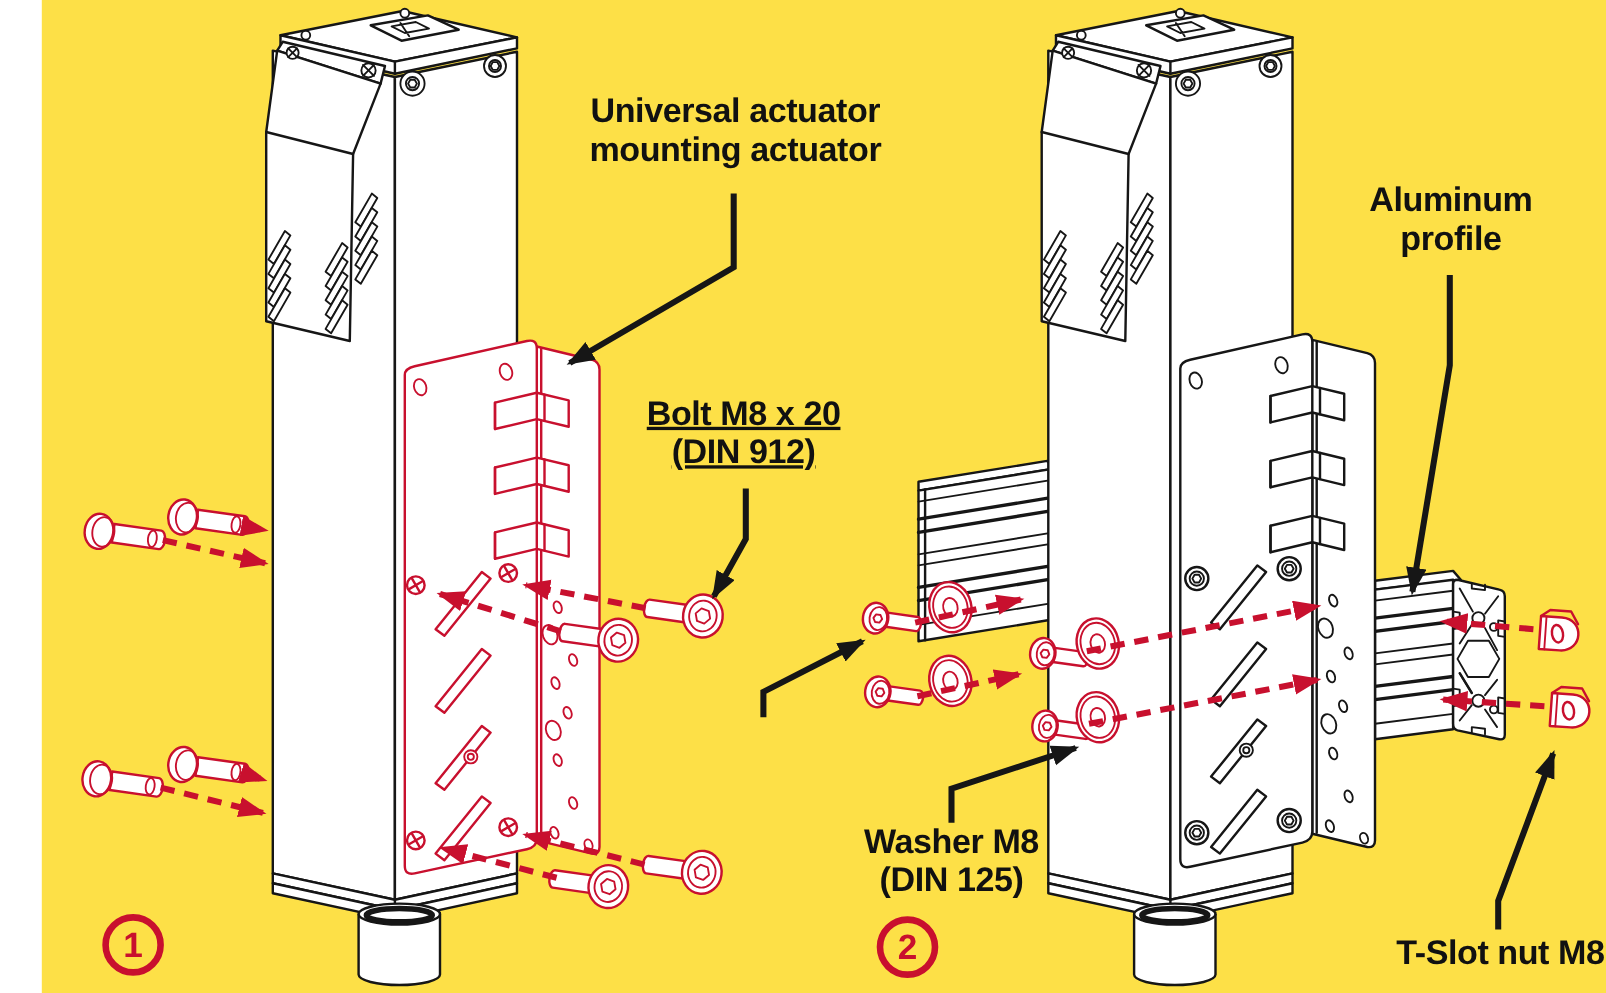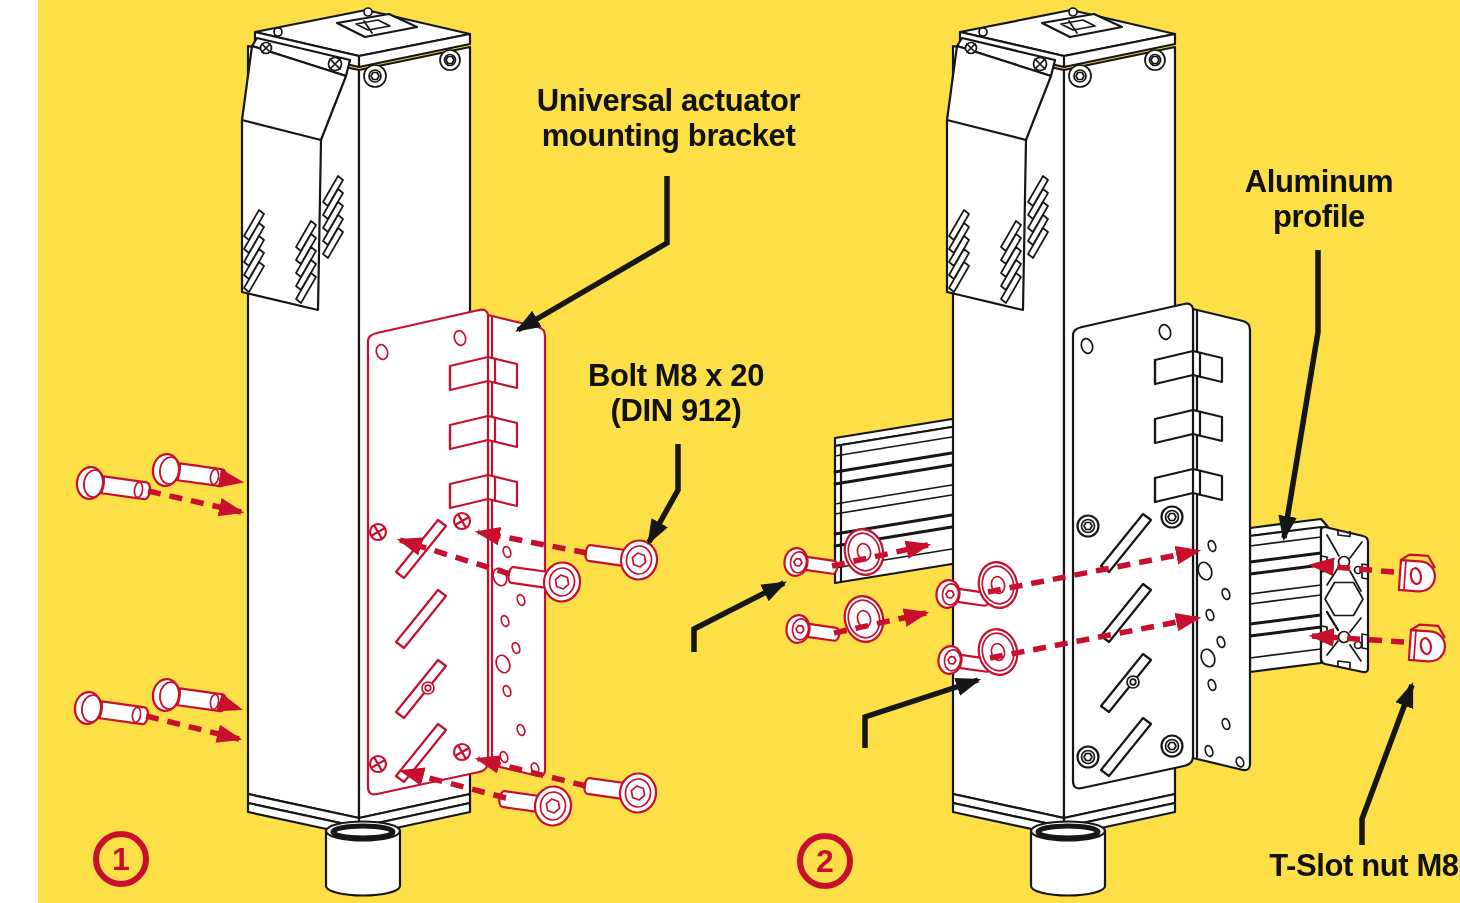--- a/index.html
+++ b/index.html
@@ -271,32 +271,36 @@
     <path class="lead" marker-end="url(#ahB)" d="M640,444 L640,490 L611,542"></path>
     <path class="lead" marker-end="url(#ahB)" d="M656,652 L656,629 L746,583"></path>
     <path class="lead" marker-end="url(#ahB)" d="M827,748 L827,717 L940,680"></path>
     <path class="lead" marker-end="url(#ahB)" d="M1280,250 L1280,332 L1246,538"></path>
     <path class="lead" marker-end="url(#ahB)" d="M1324,845 L1324,819 L1374,685"></path>
   </g>
 </svg>
 
 <div class="label" style="left:438px;top:84px;width:385px;">
   <span>Universal actuator</span><br>
-  <span>mounting bracket</span>
-</div>
-
-<div class="label" style="left:508px;top:359px;width:260px;">
+  <span>mounting actuator</span>
+</div>
+
+<div class="label" style="left:508px;top:359px;width:260px;text-decoration:underline;">
   <span>Bolt M8 x 20</span><br>
   <span>(DIN 912)</span>
 </div>
 
 <div class="label" style="left:526px;top:658px;width:260px;">
   <br>
 </div>
 
+<div class="label" style="left:697px;top:748px;width:260px;">
+  <span>Washer M8</span><br>
+  <span>(DIN 125)</span>
+</div>
 
 <div class="label" style="left:1161px;top:165px;width:240px;">
   <span>Aluminum</span><br>
   <span>profile</span>
 </div>
 
 <div class="label" style="left:1166px;top:849px;width:320px;">
   <span>T-Slot nut M8</span>
 </div>
 

